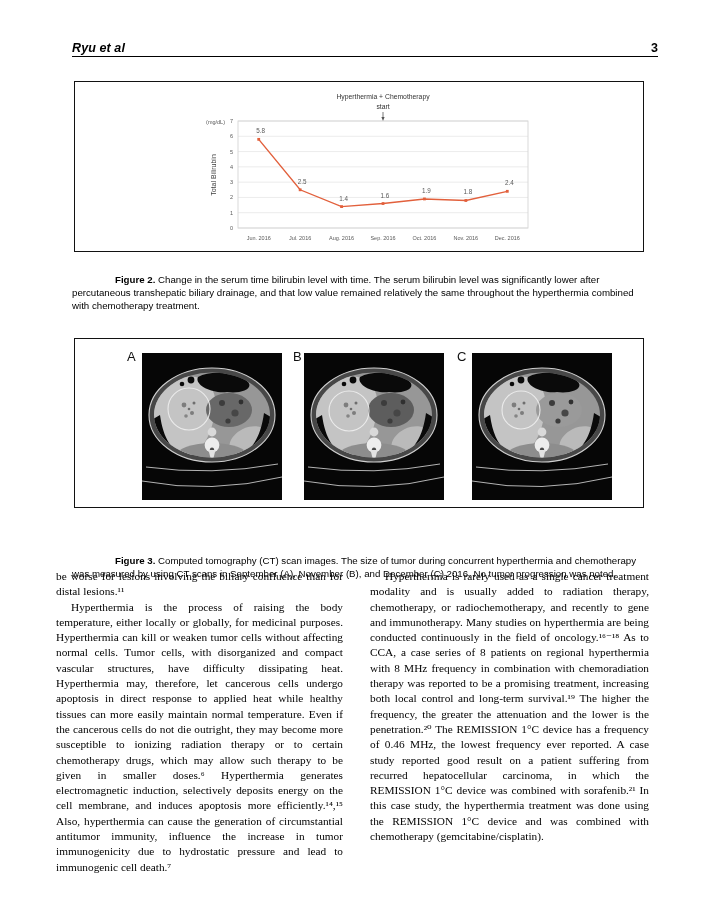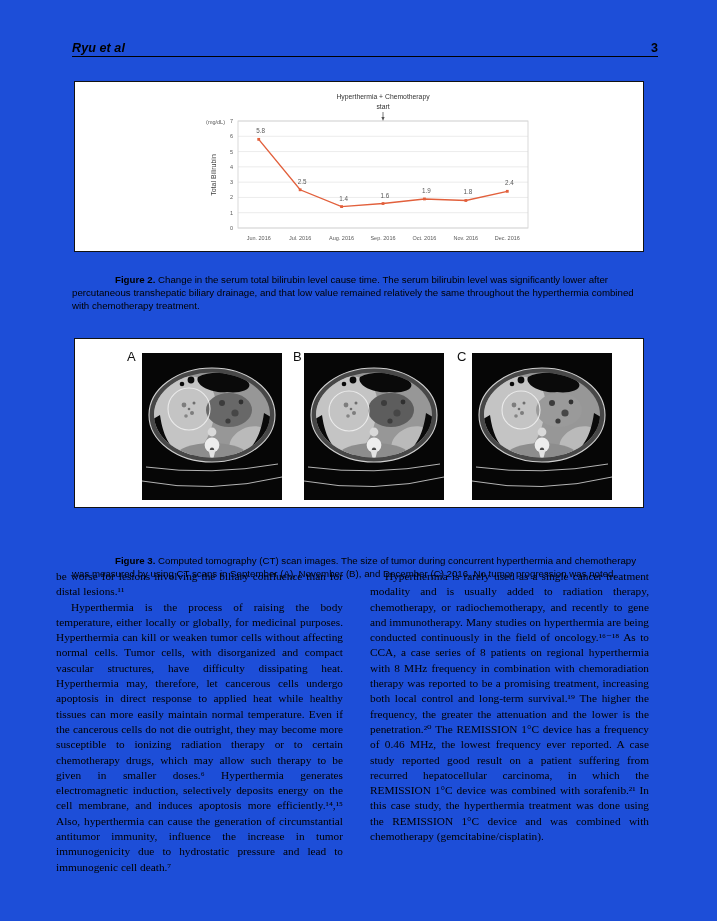--- a/index.html
+++ b/index.html
@@ -1,16 +1,16 @@
 <!DOCTYPE html>
 <html><head>
 <meta charset="utf-8">
 <style>
   html,body{margin:0;padding:0;background:#e9e9e9;}
-  .page{position:relative;width:717px;height:921px;background:#1d4ed8;margin:0 auto;
+  .page{position:relative;width:717px;height:921px;background:#ffffff;margin:0 auto;
         font-family:"Liberation Sans",sans-serif;color:#000;overflow:hidden;}
 
   
   .running-head{position:absolute;left:72px;top:41px;font-style:italic;font-weight:bold;
                 font-size:12.5px;letter-spacing:.1px;}
   .page-num{position:absolute;right:59px;top:41px;font-weight:bold;font-size:12.5px;}
   .head-rule{position:absolute;left:72px;top:56px;width:586px;height:1.4px;background:#000;}
 
   
   .figbox{position:absolute;left:74px;width:570px;border:1.6px solid #121212;
@@ -94,21 +94,21 @@
         <rect x="430.8857142857143" y="107.91428571428571" width="2.8" height="2.8" fill="#e2603c"></rect>
         <text x="434.2857142857143" y="103.31428571428572" text-anchor="middle" font-size="6.3" fill="#595959">2.4</text>
         <text x="308" y="17" text-anchor="middle" font-size="6.8" fill="#333">Hyperthermia + Chemotherapy</text>
         <text x="308" y="27" text-anchor="middle" font-size="6.8" fill="#333">start</text>
         <line x1="308" y1="30" x2="308" y2="35" stroke="#555" stroke-width="0.8"></line>
         <polygon points="306.4,35 309.6,35 308,39" fill="#555"></polygon>
       </svg>
   </div>
   <p class="caption" id="fig2-caption">
     <span class="cap-label">Figure 2.</span>
-    <span>Change in the serum total bilirubin level cause time. The serum bilirubin level was significantly lower after percutaneous transhepatic biliary drainage, and that low value remained relatively the same throughout the hyperthermia combined with chemotherapy treatment.</span>
+    <span>Change in the serum time bilirubin level with time. The serum bilirubin level was significantly lower after percutaneous transhepatic biliary drainage, and that low value remained relatively the same throughout the hyperthermia combined with chemotherapy treatment.</span>
   </p>
 
   <div class="figbox" id="fig3-box">
     <span class="ct-label" id="ct-label-a">A</span>
     <div class="ct-canvas" id="ct-a"><svg width="140" height="147" viewBox="0 0 140 147" xmlns="http://www.w3.org/2000/svg">
           <rect width="140" height="147" fill="#060606"></rect>
           <ellipse cx="70" cy="62" rx="63" ry="47" fill="#474747" stroke="#cfcfcf" stroke-width="1.1"></ellipse>
           <clipPath id="bclip0">
             <ellipse cx="70" cy="62" rx="58" ry="42.5"></ellipse>
           </clipPath>

